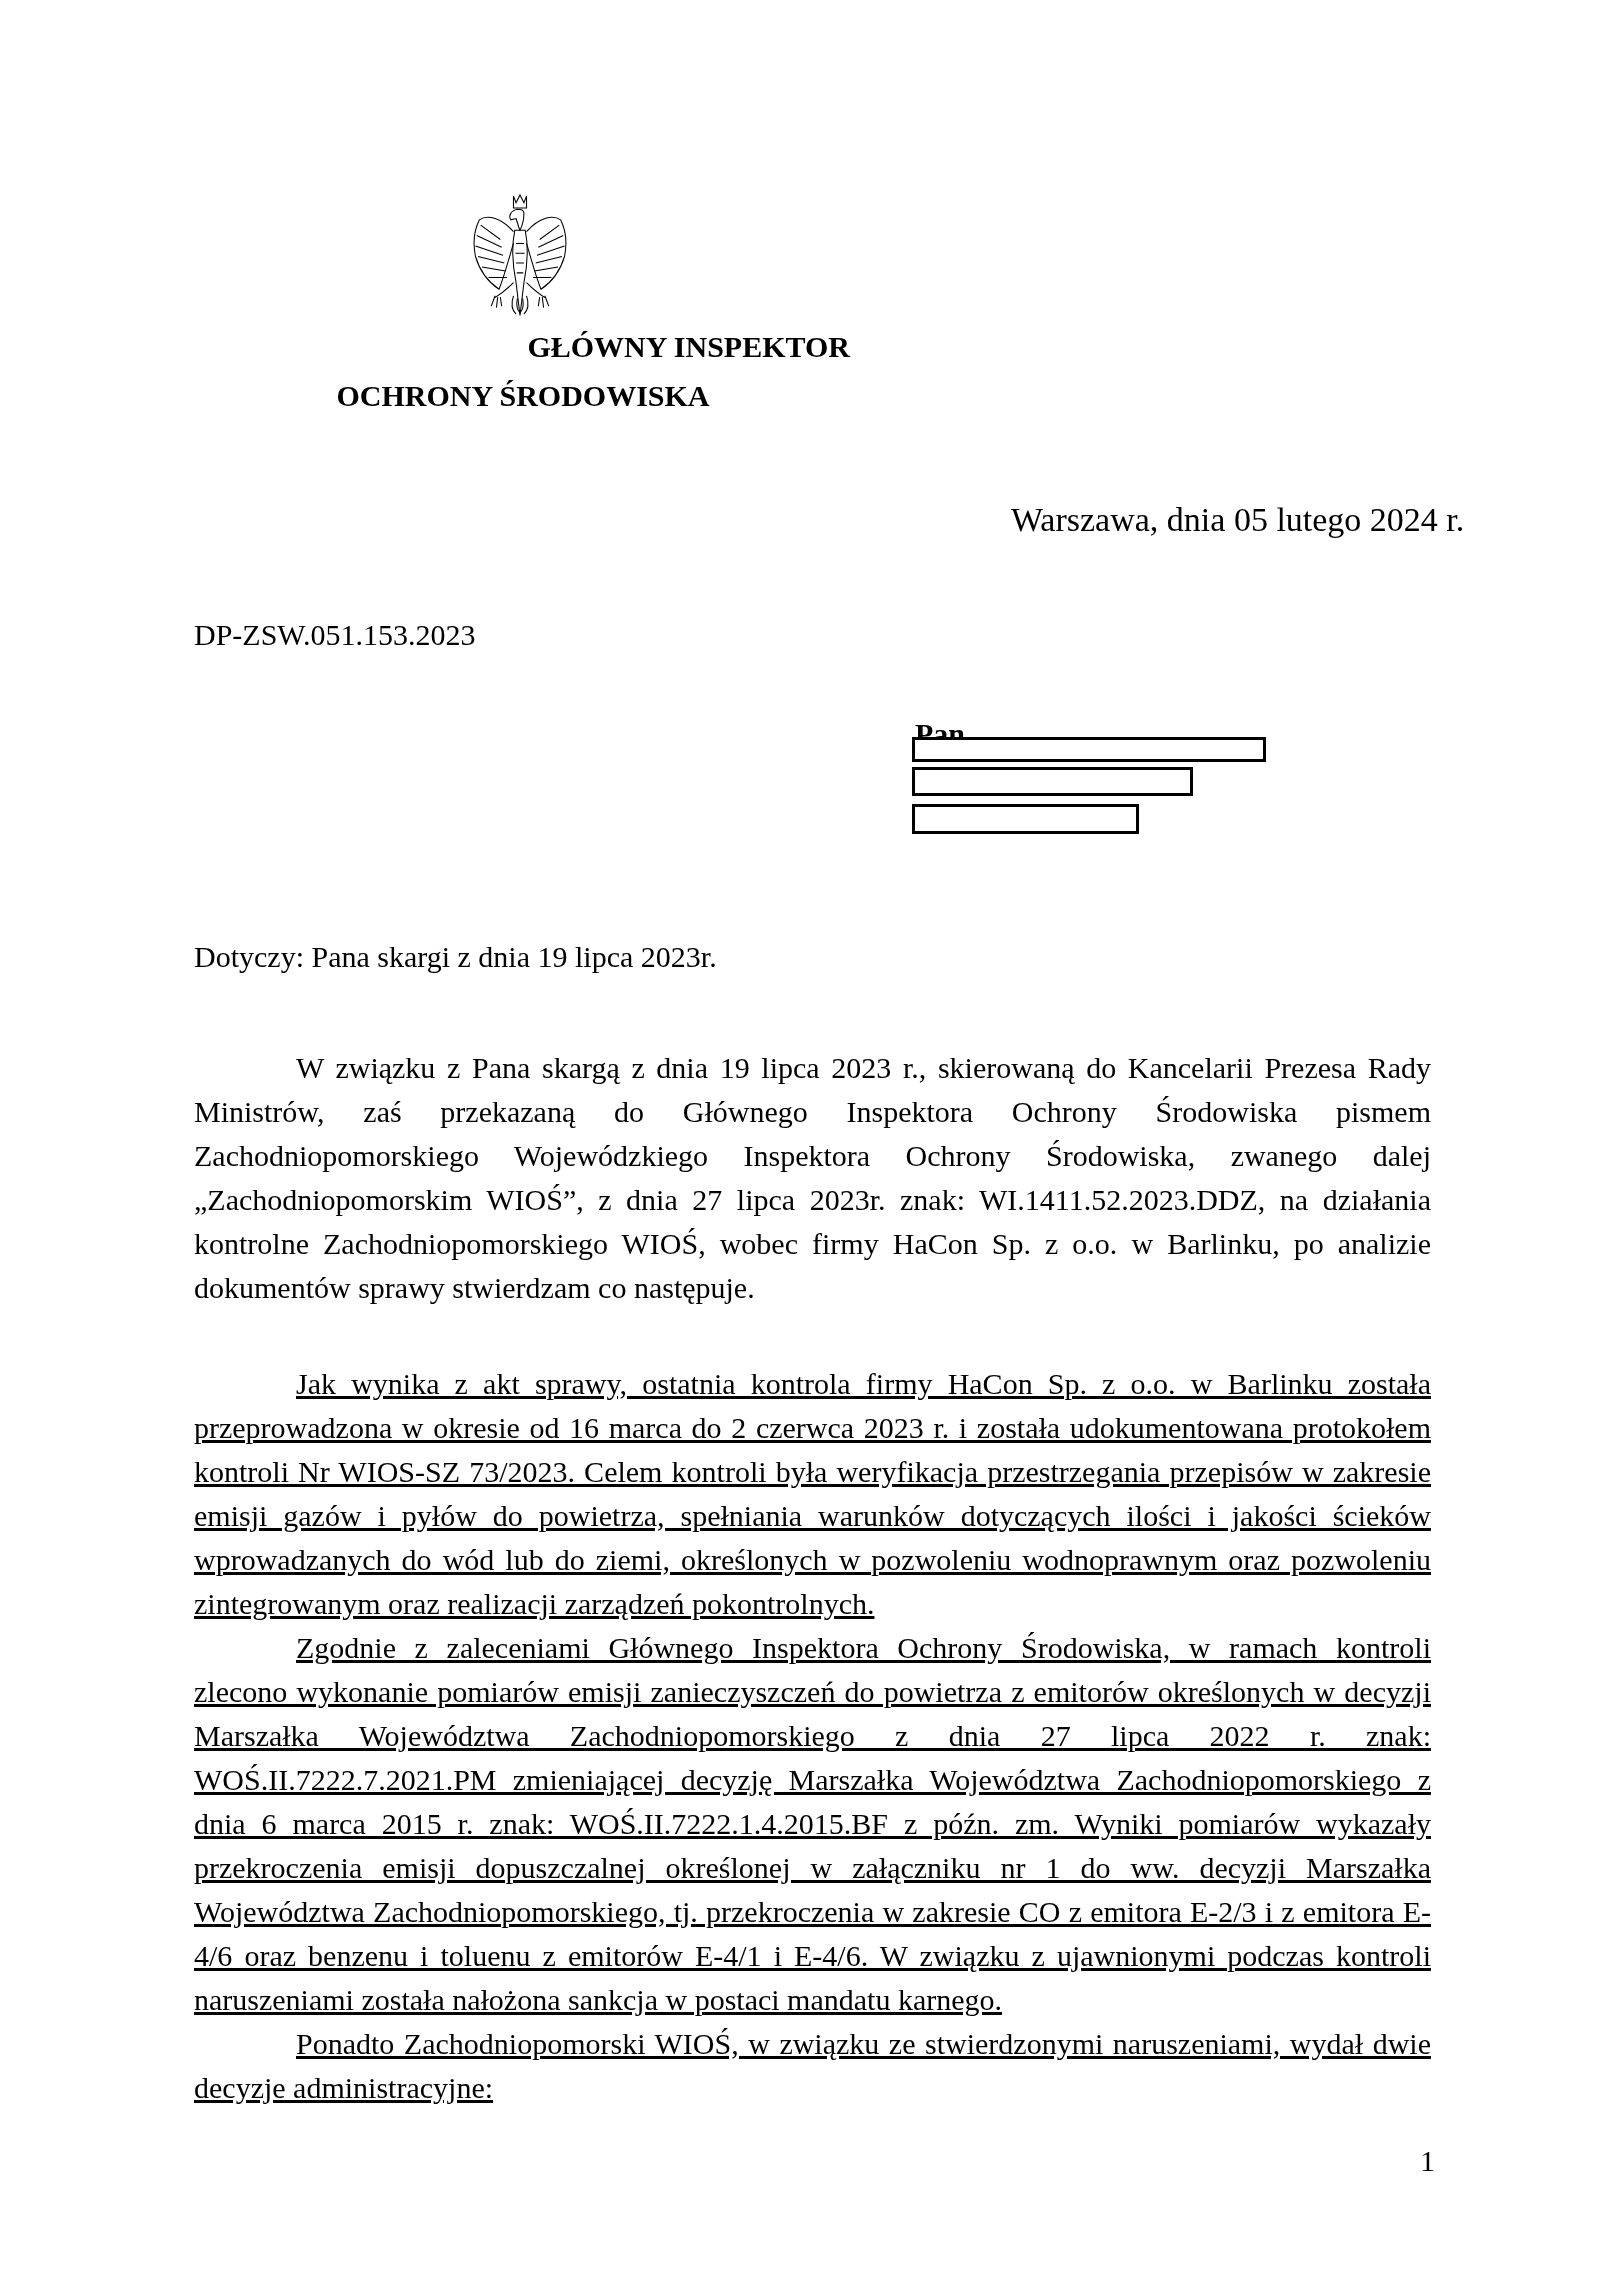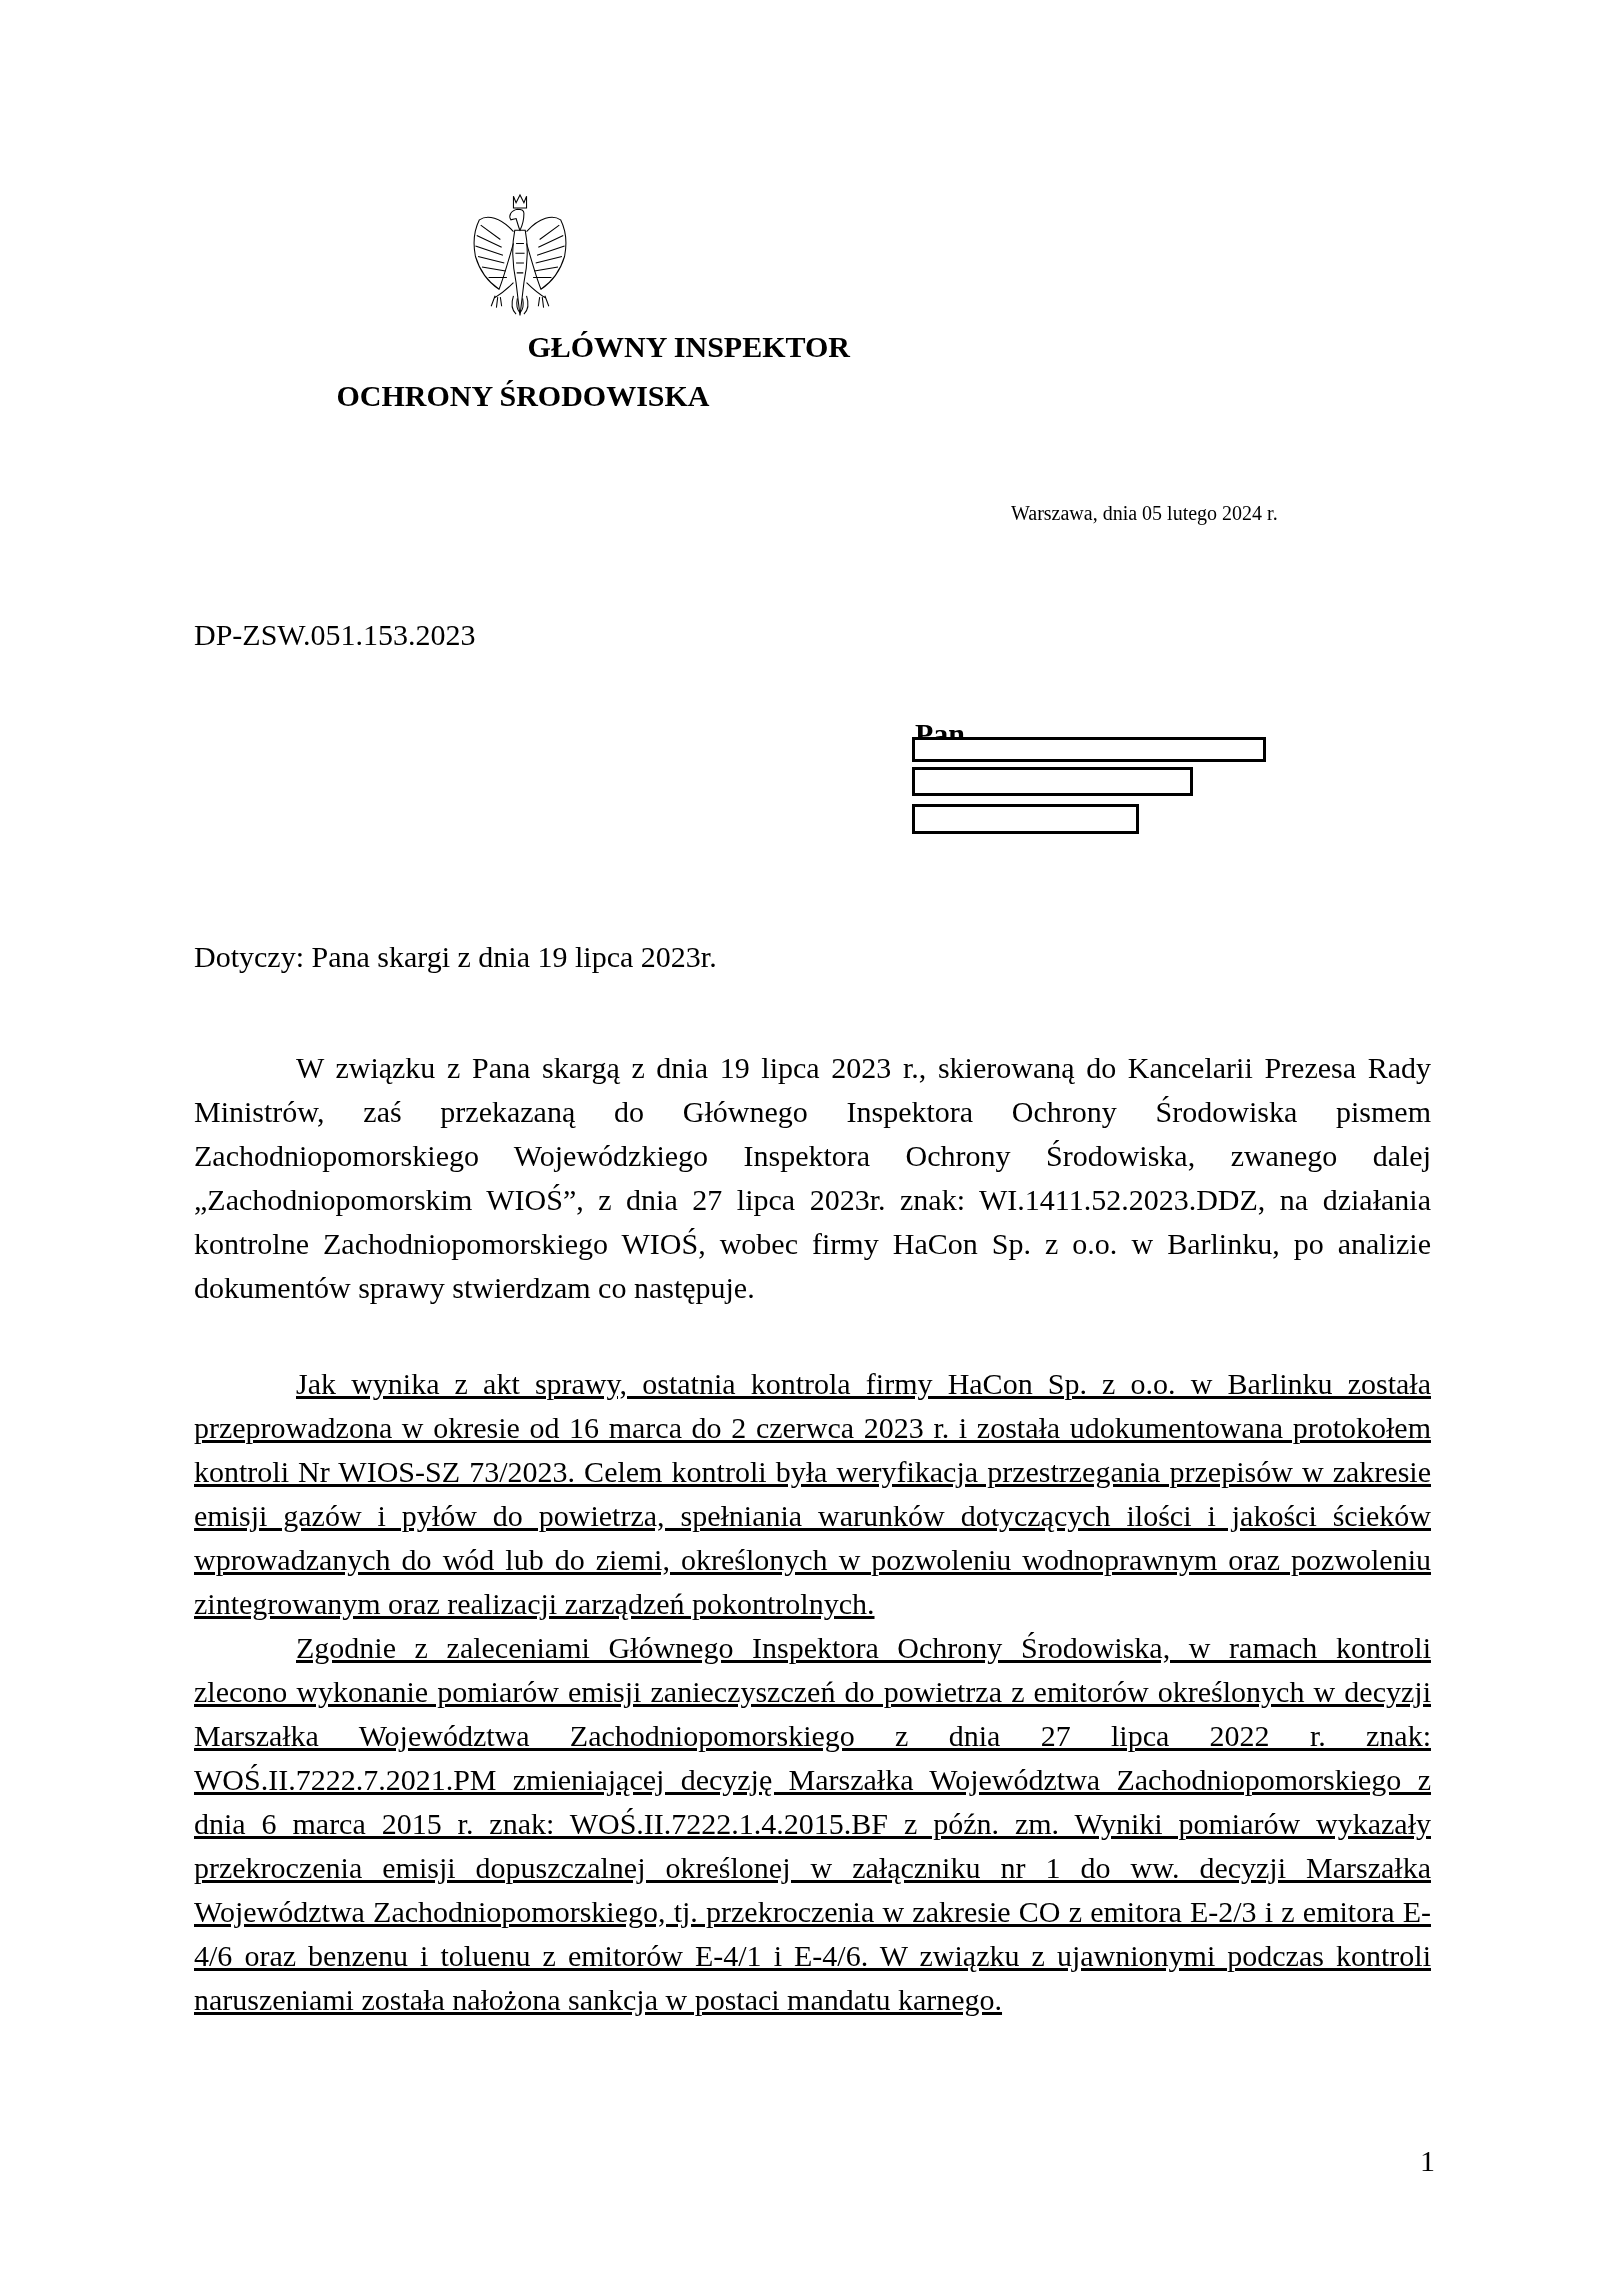--- a/index.html
+++ b/index.html
@@ -4,21 +4,21 @@
 <style>
   html, body { margin: 0; padding: 0; background: #ffffff; }
   body { width: 1623px; height: 2295px; position: relative; overflow: hidden;
          font-family: "Liberation Serif", "DejaVu Serif", serif; color: #000; }
   .abs { position: absolute; }
   .emblem { left: 461px; top: 191px; width: 118px; height: 131px; }
   .head { left: 196px; width: 654px; text-align: center; font-weight: bold;
           font-size: 30px; line-height: 1; letter-spacing: 0; }
   .head1 { top: 332px; text-align: right; }
   .head2 { top: 381px; }
-  .date { left: 1011px; top: 503px; font-size: 20px; line-height: 1; }
+  .date { left: 1011px; top: 503px; font-size: 34px; line-height: 1; }
   .ref { left: 194px; top: 576px; font-size: 30px; line-height: 1; margin-top: 44px; }
   .addr-title { left: 915px; top: 698px; font-size: 30px; font-weight: bold; line-height: 1; margin-top: 21px; }
   .redact { position: absolute; border: 3.3px solid #000; background: #fff; box-sizing: border-box; }
   .r1 { left: 912px; top: 737px; width: 354px; height: 25px; }
   .r2 { left: 912px; top: 767px; width: 281px; height: 29.4px; }
   .r3 { left: 912px; top: 804px; width: 227px; height: 30px; }
   .subject { left: 194px; top: 942px; font-size: 30px; line-height: 1; }
   .body { left: 194px; width: 1237px; font-size: 30px; line-height: 44px; text-align: justify; }
   .body p { margin: 0; text-indent: 102px; }
   .p1 { top: 1046px; font-family: Liberation Serif, serif; }
@@ -67,16 +67,17 @@
 
 <div class="abs subject">Dotyczy: Pana skargi z dnia 19 lipca 2023r.</div>
 
 <div class="abs body p1">
   <p>W związku z Pana skargą z dnia 19 lipca 2023 r., skierowaną do Kancelarii Prezesa Rady Ministrów, zaś przekazaną do Głównego Inspektora Ochrony Środowiska pismem Zachodniopomorskiego Wojewódzkiego Inspektora Ochrony Środowiska, zwanego dalej „Zachodniopomorskim WIOŚ”, z dnia 27 lipca 2023r. znak: WI.1411.52.2023.DDZ, na działania kontrolne Zachodniopomorskiego WIOŚ, wobec firmy HaCon Sp. z o.o. w Barlinku, po analizie dokumentów sprawy stwierdzam co następuje.</p>
 </div>
 
 <div class="abs body p2">
   <p>Jak wynika z akt sprawy, ostatnia kontrola firmy HaCon Sp. z o.o. w Barlinku została przeprowadzona w okresie od 16 marca do 2 czerwca 2023 r. i została udokumentowana protokołem kontroli Nr WIOS-SZ 73/2023. Celem kontroli była weryfikacja przestrzegania przepisów w zakresie emisji gazów i pyłów do powietrza, spełniania warunków dotyczących ilości i jakości ścieków wprowadzanych do wód lub do ziemi, określonych w pozwoleniu wodnoprawnym oraz pozwoleniu zintegrowanym oraz realizacji zarządzeń pokontrolnych.</p>
   <p>Zgodnie z zaleceniami Głównego Inspektora Ochrony Środowiska, w ramach kontroli zlecono wykonanie pomiarów emisji zanieczyszczeń do powietrza z emitorów określonych w decyzji Marszałka Województwa Zachodniopomorskiego z dnia 27 lipca 2022 r. znak: WOŚ.II.7222.7.2021.PM zmieniającej decyzję Marszałka Województwa Zachodniopomorskiego z dnia 6 marca 2015 r. znak: WOŚ.II.7222.1.4.2015.BF z późn. zm. Wyniki pomiarów wykazały przekroczenia emisji dopuszczalnej określonej w załączniku nr 1 do ww. decyzji Marszałka Województwa Zachodniopomorskiego, tj. przekroczenia w zakresie CO z emitora E-2/3 i z emitora E-4/6 oraz benzenu i toluenu z emitorów E-4/1 i E-4/6. W związku z ujawnionymi podczas kontroli naruszeniami została nałożona sankcja w postaci mandatu karnego.</p>
+  <p>Ponadto Zachodniopomorski WIOŚ, w związku ze stwierdzonymi naruszeniami, wydał dwie decyzje administracyjne:</p>
 </div>
 
 <div class="abs page-num">1</div>
 
 
 </body></html>

